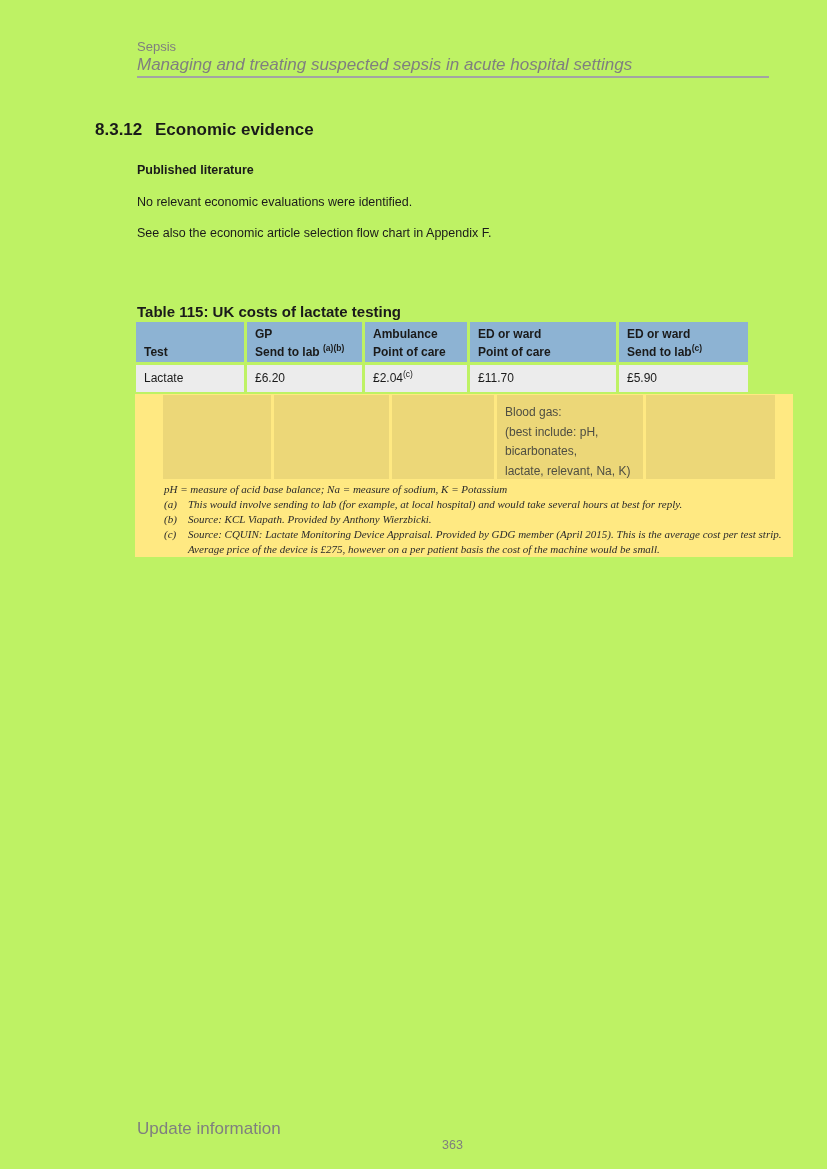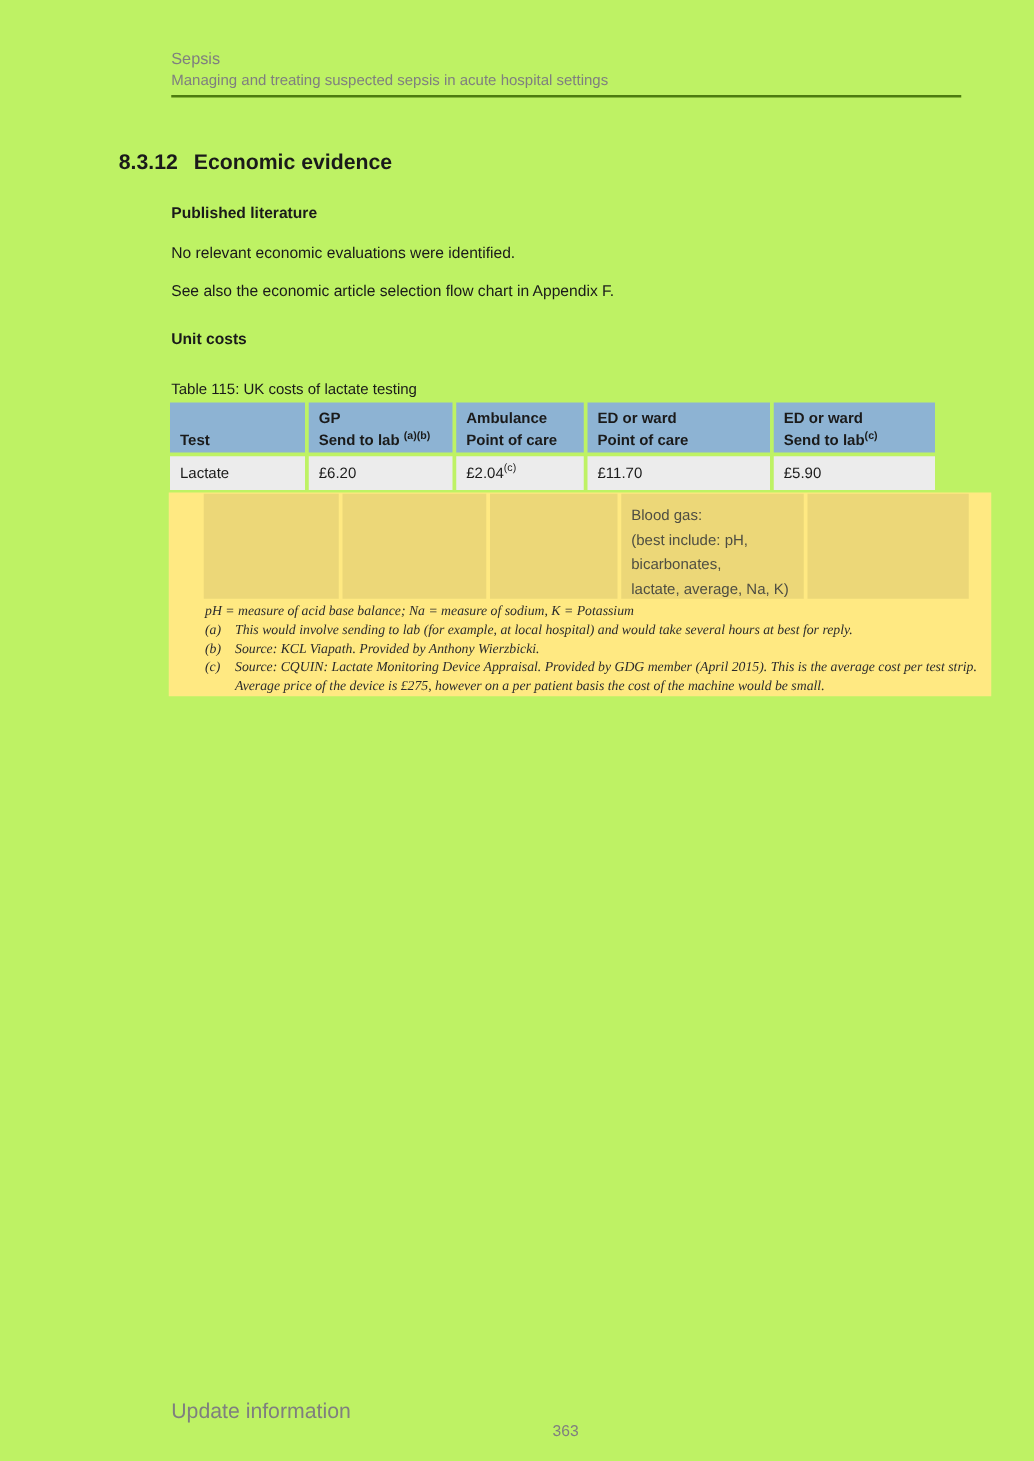--- a/index.html
+++ b/index.html
@@ -8,32 +8,32 @@
     width:827px;height:1169px;
     background:#bef264;
     font-family:"Liberation Sans", sans-serif;
     color:#1a1a1a;
     overflow:hidden;
     margin:0 auto;
   }
   
   .running-header{position:absolute;left:137px;top:38px;width:632px;}
   .doc-title{color:#7f7f7f;font-size:13px;line-height:18px;}
-  .doc-subtitle{color:#7f7f7f;font-size:12px;line-height:17px;padding-bottom:3px;border-bottom:2px solid #4d7c0f;}
+  .doc-subtitle{color:#7f7f7f;font-size:17px;line-height:17px;padding-bottom:3px;border-bottom:2px solid #a3a3a3;font-style:italic;}
   
   .section-heading{position:absolute;left:95px;top:120px;display:flex;font-weight:bold;font-size:17px;}
   .section-number{width:60px;}
   
   .blk{position:absolute;left:137px;width:631px;font-size:12.5px;line-height:17px;}
   .bold{font-weight:bold;}
   .pub-lit{top:162px;}
   .para1{top:194px;}
   .para2{top:225px;}
   .unit-costs{top:263px;}
-  .table-caption{top:303px;font-weight:normal;font-size:12px;}
+  .table-caption{top:303px;font-weight:bold;font-size:15px;}
   
   .cost-table{
     position:absolute;left:136px;top:322px;width:612px;
     display:grid;
     grid-template-columns:108px 115px 102px 146px 129px;
     column-gap:3px;row-gap:3px;
     font-size:12px;
   }
   .hcell{
     background:#8db3d3;
@@ -92,21 +92,20 @@
   </div>
 
   <div class="section-heading">
     <span class="section-number">8.3.12</span>
     <span class="section-title">Economic evidence</span>
   </div>
 
   <div class="blk para1">No relevant economic evaluations were identified.</div>
   <div class="blk bold pub-lit">Published literature</div>
   <div class="blk para2">See also the economic article selection flow chart in Appendix F.</div>
-  <div class="blk bold unit-costs">Unit costs</div>
   <div class="blk table-caption">Table 115: UK costs of lactate testing</div>
 
   <div class="cost-table">
     <div class="hcell">
       <div class="hl"></div>
       <div class="hl"><span>Test</span><sup></sup></div>
     </div>
     <div class="hcell">
       <div class="hl">GP</div>
       <div class="hl"><span>Send to lab </span><sup>(a)(b)</sup></div>
@@ -133,21 +132,21 @@
 
   <div class="highlight-region">
     <div class="row2-grid">
       <div class="ycell"></div>
       <div class="ycell"></div>
       <div class="ycell"></div>
       <div class="ycell">
         <div>Blood gas:</div>
         <div>(best include: pH,</div>
         <div>bicarbonates,</div>
-        <div>lactate, average, Na, K)</div>
+        <div>lactate, relevant, Na, K)</div>
       </div>
       <div class="ycell"></div>
     </div>
 
     <div class="footnotes">
       <div class="fn-key">pH = measure of acid base balance; Na = measure of sodium, K = Potassium</div>
       <div class="fn-item">
         <span class="fn-marker">(a)</span>
         <span class="fn-text">This would involve sending to lab (for example, at local hospital) and would take several hours at best for reply.</span>
       </div>

